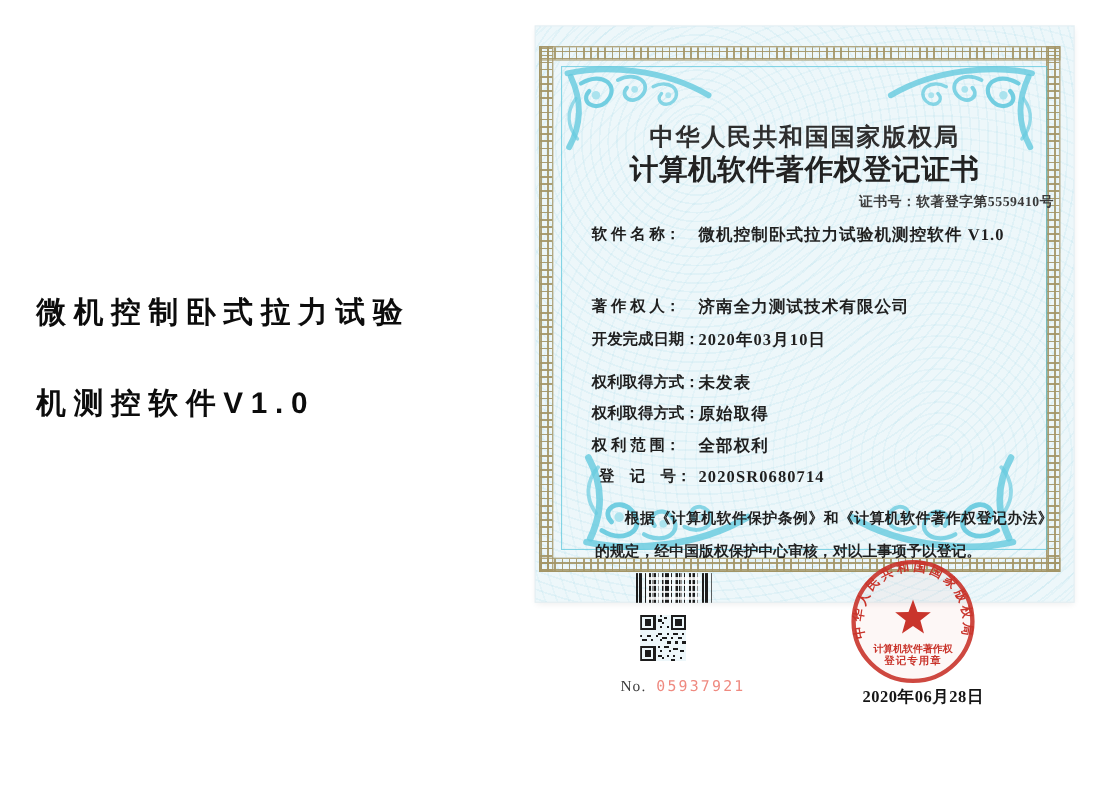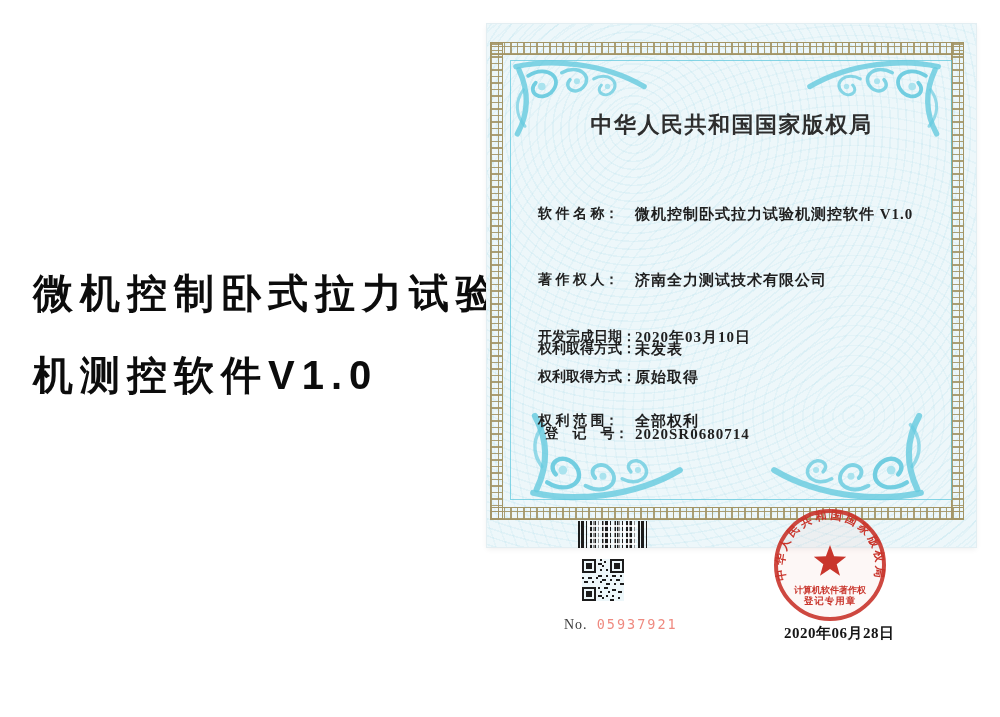--- a/index.html
+++ b/index.html
@@ -5,21 +5,21 @@
   html,body{margin:0;padding:0;}
   body{
     width:1000px;height:717px;position:relative;overflow:hidden;
     background:#ffffff;
     font-family:"Liberation Serif","DejaVu Serif",serif;
   }
   
   .left-title{
     position:absolute;left:33px;color:#0c0c0c;
     font-family:"Liberation Sans","DejaVu Sans",sans-serif;
-    font-weight:700;font-size:40px;letter-spacing:7px;white-space:nowrap;
+    font-weight:700;font-size:27px;letter-spacing:7px;white-space:nowrap;
   }
   .lt1{top:266px;}
   .lt2{top:348px;}
   
   .paper{
     position:absolute;left:487px;top:24px;width:489px;height:523px;
     background:
       repeating-radial-gradient(circle at 30% 20%, rgba(110,195,218,.10) 0 1.5px, rgba(110,195,218,0) 1.5px 8px),
       repeating-radial-gradient(circle at 75% 75%, rgba(110,195,218,.08) 0 1.5px, rgba(110,195,218,0) 1.5px 10px),
       #edf7fa;
@@ -60,21 +60,21 @@
   .cert-no{
     position:absolute;left:294px;top:151px;font-size:12.5px;font-weight:600;
     color:#3a3a3a;white-space:nowrap;letter-spacing:.5px;
   }
   .fields{position:absolute;left:51px;top:0;right:30px;}
   .frow{position:absolute;left:0;white-space:nowrap;font-size:15px;color:#1f1f1f;line-height:22px;}
   .frow .flabel{display:inline-block;width:97px;font-weight:700;font-size:14px;vertical-align:top;}
   .frow .fvalue{display:inline-block;font-weight:600;letter-spacing:1px;vertical-align:top;}
   .f1{top:179px;}
   .f1 .fvalue{white-space:normal;width:300px;line-height:22px;}
-  .f2{top:229px;margin-top:16px;} .f3{top:302px;} .f4{top:314px;} .f5{top:342px;} .f6{top:371px;margin-top:15px;} .f7{top:399px;text-align:center;}
+  .f2{top:229px;margin-top:16px;} .f3{top:275px;} .f4{top:314px;} .f5{top:342px;} .f6{top:371px;} .f7{top:399px;text-align:center;}
   .statement{
     position:absolute;left:54px;top:432px;width:416px;
     font-size:13.5px;font-weight:600;color:#1f1f1f;line-height:30px;
     text-indent:2em;text-align:justify;
   }
   
   .barcode{
     position:absolute;left:91px;top:497px;width:69px;height:27px;
     background:
       repeating-linear-gradient(90deg,#1c1c1c 0 2px, transparent 2px 3px,
@@ -143,20 +143,22 @@
       </svg>
     <svg class="flourish fl-bl">
         <use href="#flourish"></use>
       </svg>
     <svg class="flourish fl-br">
         <use href="#flourish"></use>
       </svg>
   </div>
 
   <div class="authority">中华人民共和国国家版权局</div>
+  <div class="cert-title">计算机软件著作权登记证书</div>
+  <div class="cert-no"><span>证书号：</span><span>软著登字第5559410号</span></div>
 
   <div class="fields">
     <div class="frow f1">
       <span class="flabel">软 件 名 称：</span><span class="fvalue">微机控制卧式拉力试验机测控软件 V1.0</span>
     </div>
     <div class="frow f2">
       <span class="flabel">著 作 权 人：</span><span class="fvalue">济南全力测试技术有限公司</span>
     </div>
     <div class="frow f3">
       <span class="flabel">开发完成日期：</span><span class="fvalue">2020年03月10日</span>
@@ -168,20 +170,21 @@
       <span class="flabel">权利取得方式：</span><span class="fvalue">原始取得</span>
     </div>
     <div class="frow f6">
       <span class="flabel">权 利 范 围：</span><span class="fvalue">全部权利</span>
     </div>
     <div class="frow f7">
       <span class="flabel">登　记　号：</span><span class="fvalue">2020SR0680714</span>
     </div>
   </div>
 
+  <div class="statement">根据《计算机软件保护条例》和《计算机软件著作权登记办法》的规定，经中国版权保护中心审核，对以上事项予以登记。</div>
 
   <div class="barcode"></div>
 
   <svg class="qr" viewBox="0 0 21 21" shape-rendering="crispEdges">
     <rect width="21" height="21" fill="#edf7fa"></rect>
     <g fill="#1c1c1c">
       <path d="M0 0h7v7h-7z M14 0h7v7h-7z M0 14h7v7h-7z" fill="#1c1c1c"></path>
       <path d="M1 1h5v5h-5z M15 1h5v5h-5z M1 15h5v5h-5z" fill="#edf7fa"></path>
       <path d="M2 2h3v3h-3z M16 2h3v3h-3z M2 16h3v3h-3z"></path>
       <path d="M9 0h1v1h-1z M11 1h1v1h-1z M8 2h2v1h-2z M10 3h1v1h-1z M9 5h1v1h-1z M12 5h1v1h-1z M8 8h2v1h-2z M12 8h1v1h-1z M15 8h2v1h-2z M19 8h1v1h-1z M0 9h1v1h-1z M3 9h2v1h-2z M7 9h1v1h-1z M10 10h2v1h-2z M14 10h1v1h-1z M17 10h2v1h-2z M1 11h2v1h-2z M5 11h1v1h-1z M9 11h1v1h-1z M12 12h2v1h-2z M16 12h1v1h-1z M19 12h2v1h-2z M8 14h1v1h-1z M11 14h2v1h-2z M15 15h2v1h-2z M9 16h1v1h-1z M13 16h1v1h-1z M18 16h2v1h-2z M8 18h2v1h-2z M12 18h1v1h-1z M15 18h1v1h-1z M10 19h1v1h-1z M14 20h2v1h-2z M18 19h1v1h-1z"></path>

